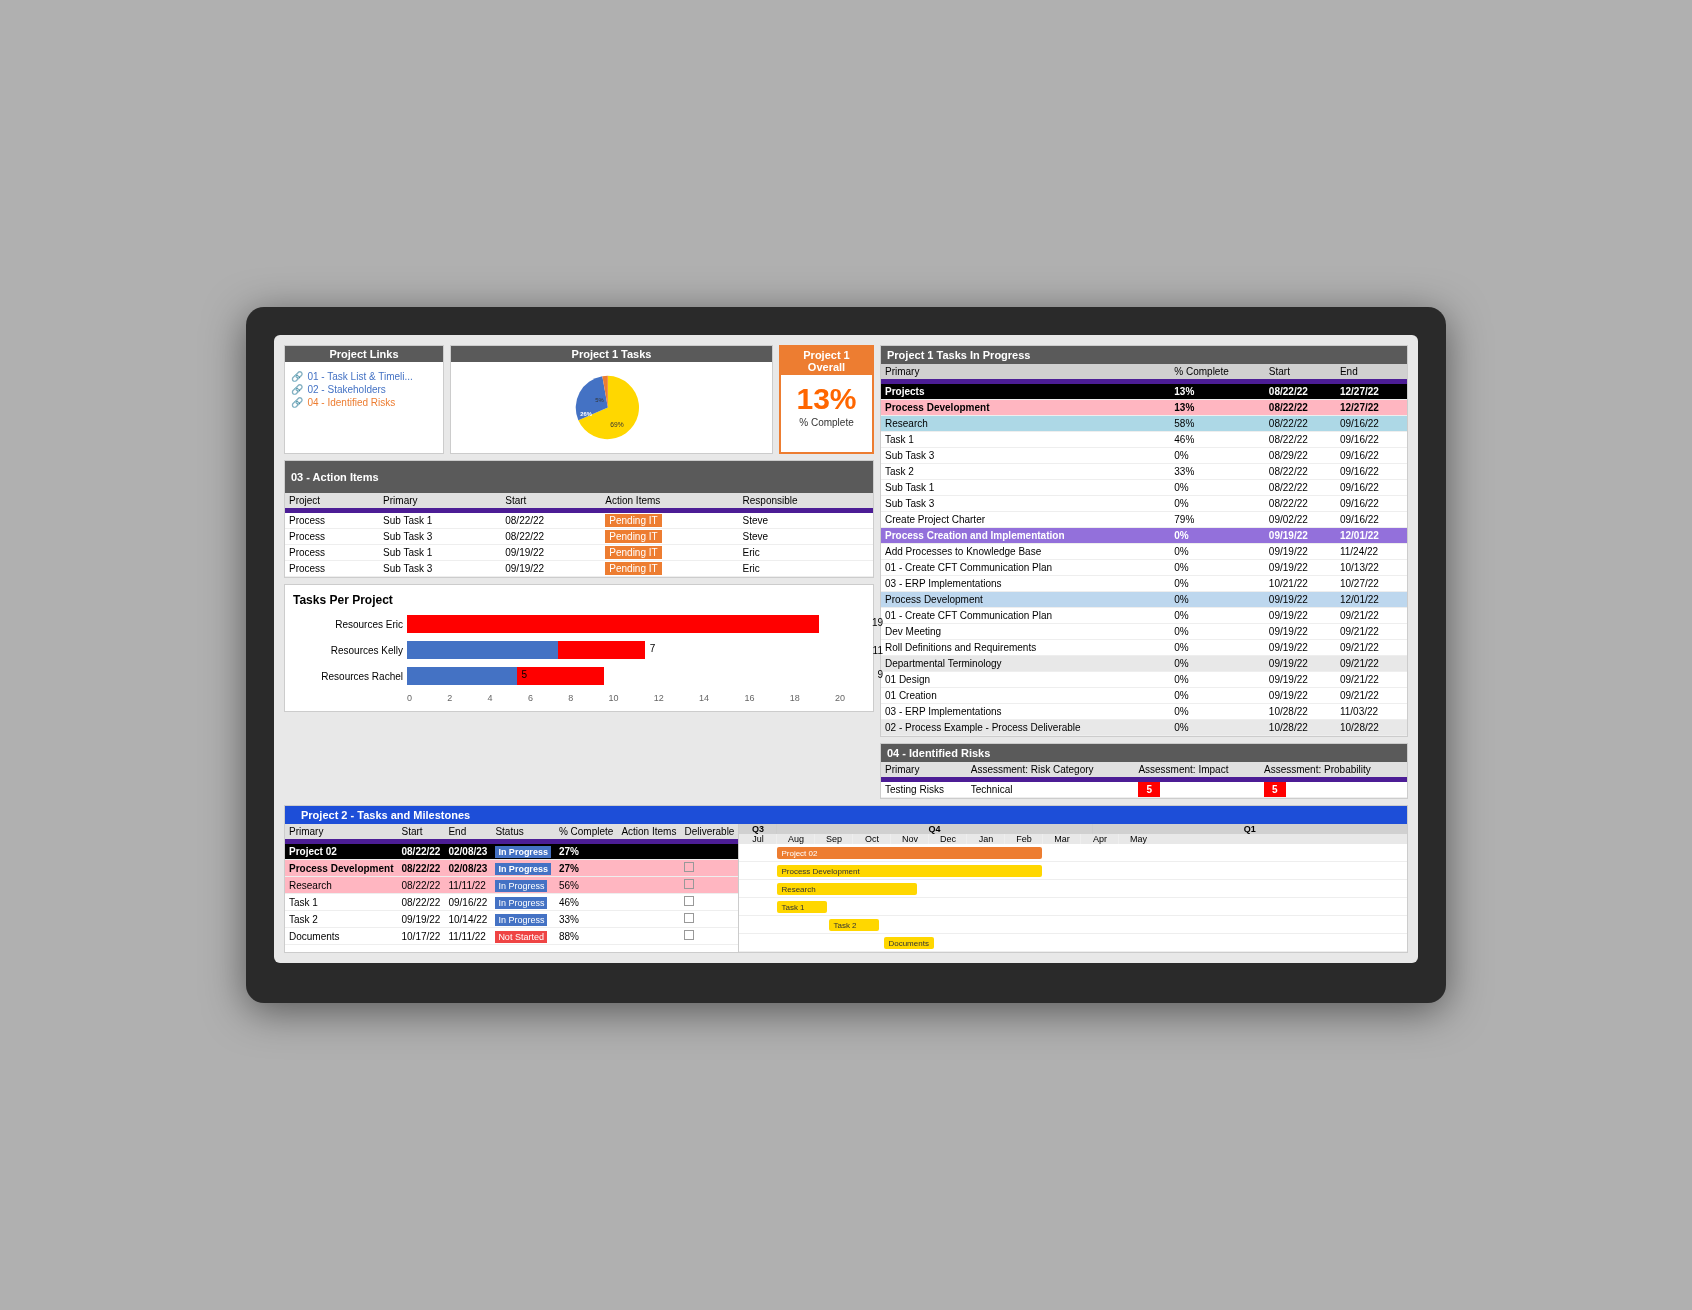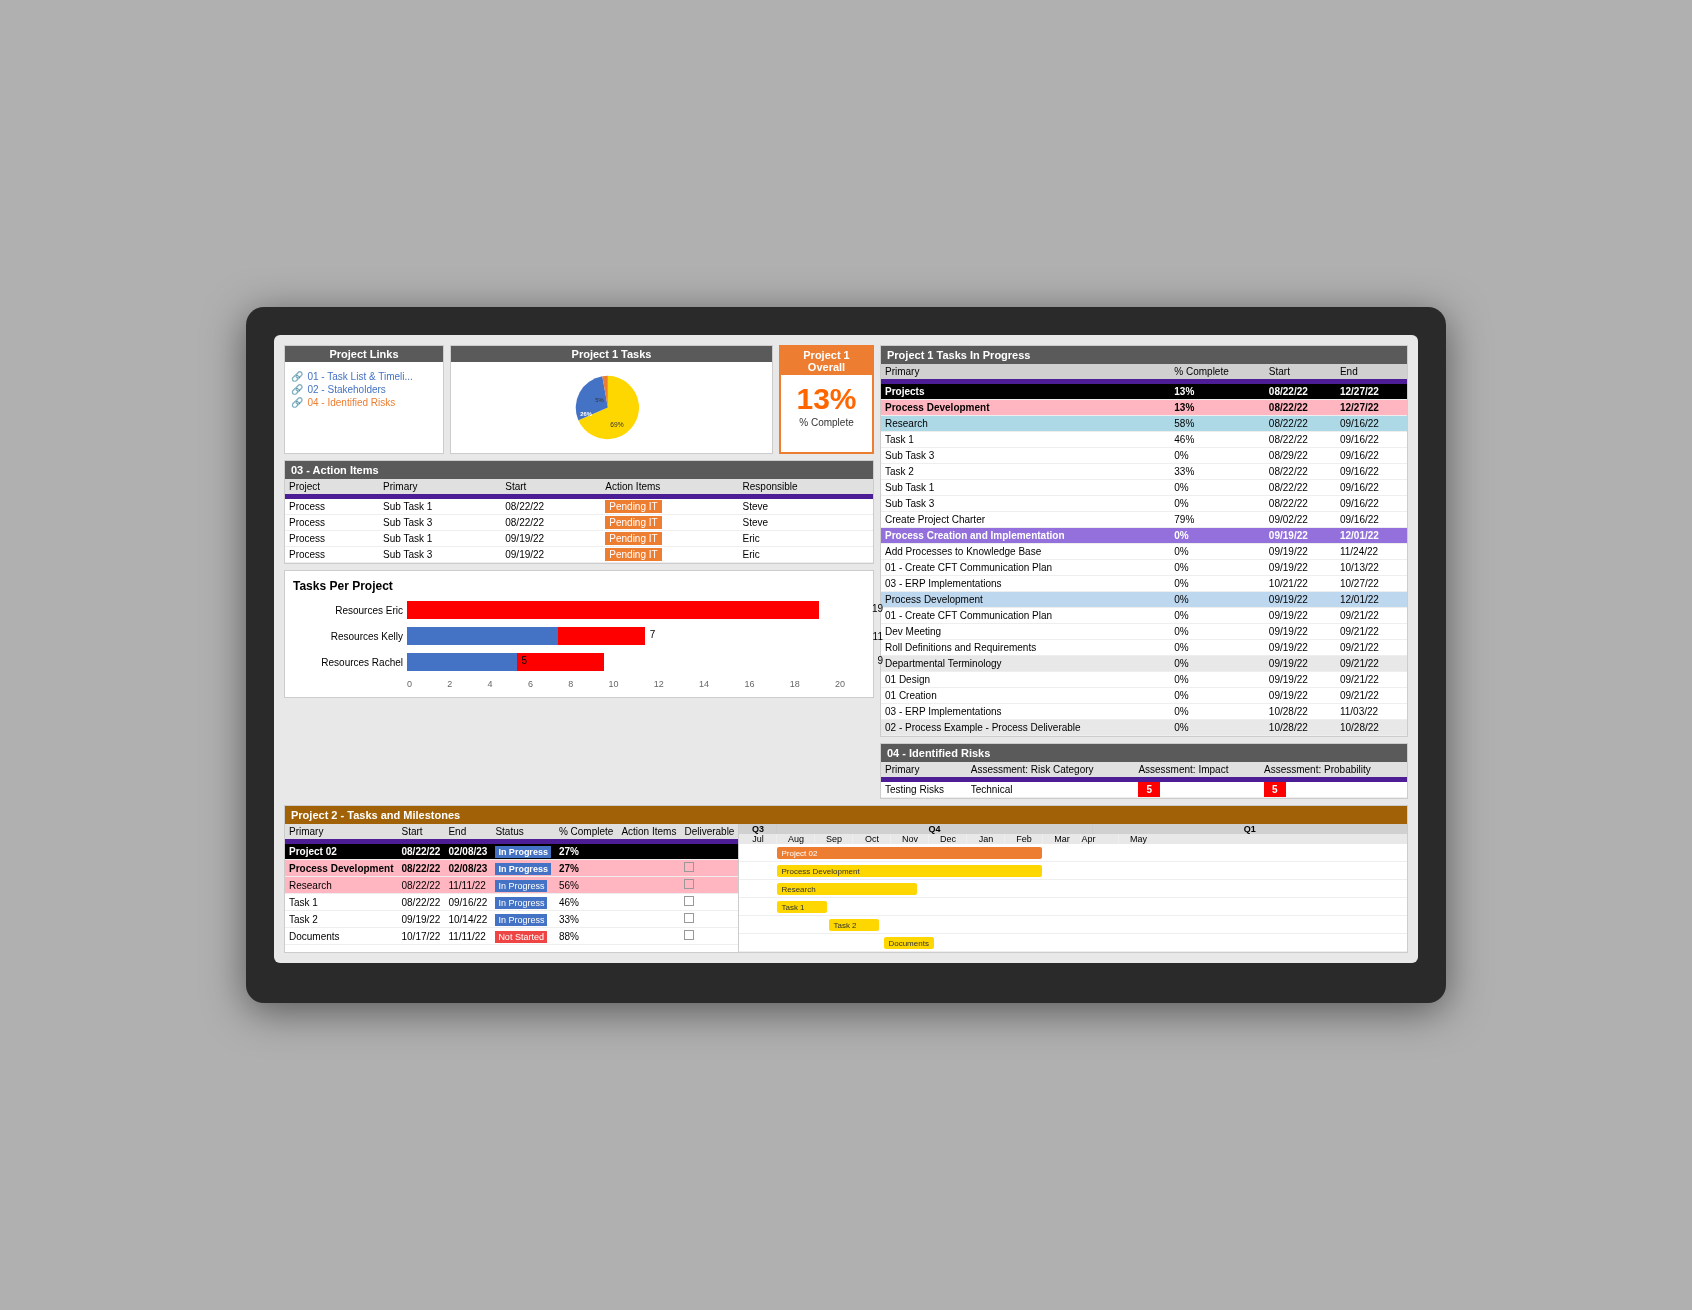--- a/index.html
+++ b/index.html
@@ -95,21 +95,21 @@
 
     
     .action-items-section {
       background: white;
       border: 1px solid #ccc;
     }
     .action-items-header {
       background: #5a5a5a;
       color: white;
       font-weight: bold;
-      padding: 3px 6px;
+      padding: 10px 6px;
       font-size: 11px;
     }
     table {
       width: 100%;
       border-collapse: collapse;
       font-size: 10px;
     }
     th {
       background: #e0e0e0;
       padding: 2px 4px;
@@ -197,24 +197,24 @@
       font-size: 11px;
     }
     .risk-red { background: #FF0000; color: white; text-align: center; font-weight: bold; padding: 2px 8px; }
 
     
     .project2-section {
       background: white;
       border: 1px solid #ccc;
     }
     .project2-header {
-      background: #a16207;
-      color: white;
-      font-weight: bold;
-      padding: 3px 6px;
+      background: #1d4ed8;
+      color: white;
+      font-weight: bold;
+      padding: 3px 16px;
       font-size: 11px;
     }
 
     .overall-wrapper {
       display: flex;
       flex-direction: column;
       align-items: center;
       border: 2px solid #ED7D31;
       background: white;
       min-width: 95px;
@@ -666,21 +666,21 @@
           <div style="display:flex;background:#e8e8e8;font-size:9px;">
             <div style="width:38px;text-align:center;border-right:1px solid #eee;">Jul</div>
             <div style="width:38px;text-align:center;border-right:1px solid #eee;">Aug</div>
             <div style="width:38px;text-align:center;border-right:1px solid #eee;">Sep</div>
             <div style="width:38px;text-align:center;border-right:1px solid #eee;">Oct</div>
             <div style="width:38px;text-align:center;border-right:1px solid #eee;">Nov</div>
             <div style="width:38px;text-align:center;border-right:1px solid #eee;">Dec</div>
             <div style="width:38px;text-align:center;border-right:1px solid #eee;">Jan</div>
             <div style="width:38px;text-align:center;border-right:1px solid #eee;">Feb</div>
             <div style="width:38px;text-align:center;border-right:1px solid #eee;">Mar</div>
-            <div style="width:38px;text-align:left;border-right:1px solid #eee;">Apr</div>
+            <div style="width:38px;text-align:center;border-right:1px solid #eee;">Apr</div>
             <div style="width:38px;text-align:center;">May</div>
           </div>
 
           <div id="gantt-rows">
               <div style="position: relative; height: 18px; border-bottom: 1px solid rgb(238, 238, 238);">
                 <div style="position:absolute;left:38px;width:265px;height:12px;top:3px;background:#ED7D31;border-radius:2px;display:flex;align-items:center;padding-left:4px;">
       <span style="font-size:8px;color:white;white-space:nowrap;">Project 02</span>
     </div>
               </div>
               <div style="position: relative; height: 18px; border-bottom: 1px solid rgb(238, 238, 238);">

